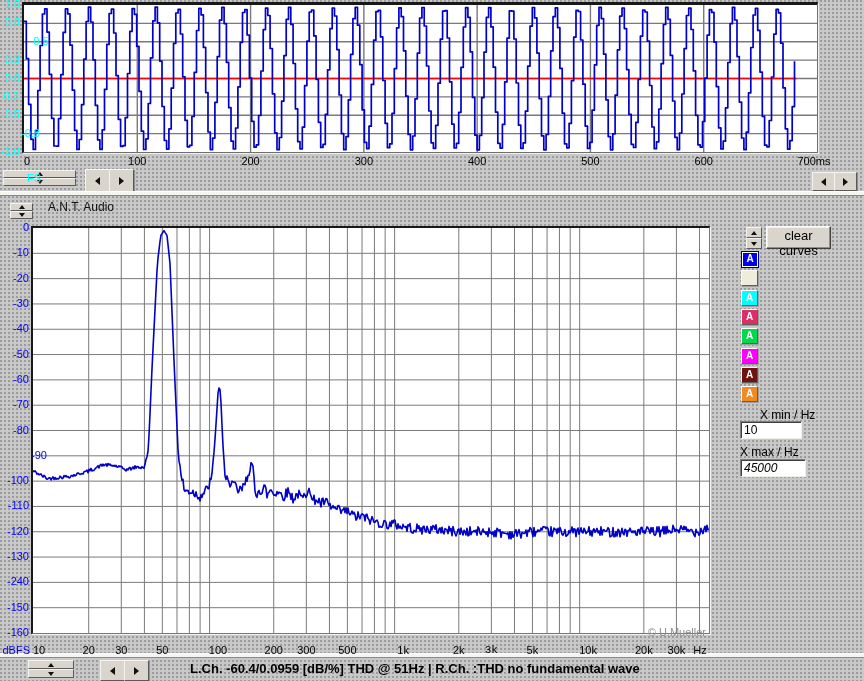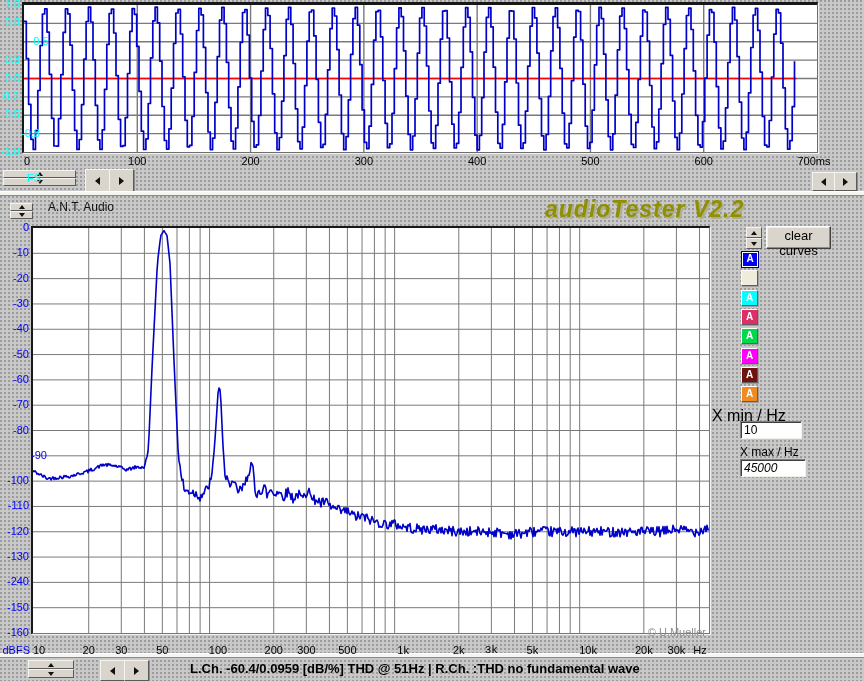--- a/index.html
+++ b/index.html
@@ -101,21 +101,20 @@
 
   <div class="updown" style="left:10px;top:203px;width:23px;height:16px;">
     <div class="ud-half">
         <span class="tri tri-up"></span>
       </div>
     <div class="ud-half">
         <span class="tri tri-down"></span>
       </div>
   </div>
   <div id="vendor-label">A.N.T. Audio</div>
-  <div id="logo" style="color: rgb(143, 143, 0);">audioTester V2.2</div>
 
   <div id="spec-panel" class="panel">
     <svg id="spec-svg" width="676" height="405">
         <line x1="0" y1="25.3125" x2="676" y2="25.3125" stroke="#7a7a7a" stroke-width="1"></line>
         <line x1="0" y1="50.625" x2="676" y2="50.625" stroke="#7a7a7a" stroke-width="1"></line>
         <line x1="0" y1="75.9375" x2="676" y2="75.9375" stroke="#7a7a7a" stroke-width="1"></line>
         <line x1="0" y1="101.25" x2="676" y2="101.25" stroke="#7a7a7a" stroke-width="1"></line>
         <line x1="0" y1="126.5625" x2="676" y2="126.5625" stroke="#7a7a7a" stroke-width="1"></line>
         <line x1="0" y1="151.875" x2="676" y2="151.875" stroke="#7a7a7a" stroke-width="1"></line>
         <line x1="0" y1="177.1875" x2="676" y2="177.1875" stroke="#7a7a7a" stroke-width="1"></line>
@@ -173,21 +172,21 @@
       <div class="chbtn active" style="top: 251px; background: rgb(0, 0, 240); color: rgb(255, 255, 255);">A</div>
       <div class="chbtn" style="top: 270px; background: rgb(239, 236, 219); color: rgb(239, 236, 219);"></div>
       <div class="chbtn" style="top: 290px; background: rgb(0, 255, 255); color: rgb(255, 255, 255);">A</div>
       <div class="chbtn" style="top: 309px; background: rgb(221, 46, 102); color: rgb(255, 255, 255);">A</div>
       <div class="chbtn" style="top: 328px; background: rgb(0, 217, 76); color: rgb(255, 255, 255);">A</div>
       <div class="chbtn" style="top: 348px; background: rgb(255, 0, 255); color: rgb(255, 255, 255);">A</div>
       <div class="chbtn" style="top: 367px; background: rgb(111, 19, 17); color: rgb(255, 255, 255);">A</div>
       <div class="chbtn" style="top: 386px; background: rgb(241, 138, 31); color: rgb(255, 255, 255);">A</div>
     </div>
 
-  <div class="lbl" style="left:712px;top:409px;font-size:16px;">X min / Hz</div>
+  <div class="lbl" style="left:760px;top:409px;font-size:12px;">X min / Hz</div>
   <input class="win-input" style="left: 740px; top: 421px; width: 54px; height: 14px;" value="10">
   <div class="lbl" style="left:740px;top:446px;font-size:12px;">X max / Hz</div>
   <input class="win-input" style="left: 740px; top: 459px; width: 58px; height: 14px; font-style: italic;" value="45000">
 
   <div class="divider" style="top:653px;"></div>
 
   <div>
     <div class="updown" style="left:28px;top:660px;width:46px;height:18px;">
       <div class="ud-half">
           <span class="tri tri-up"></span>

